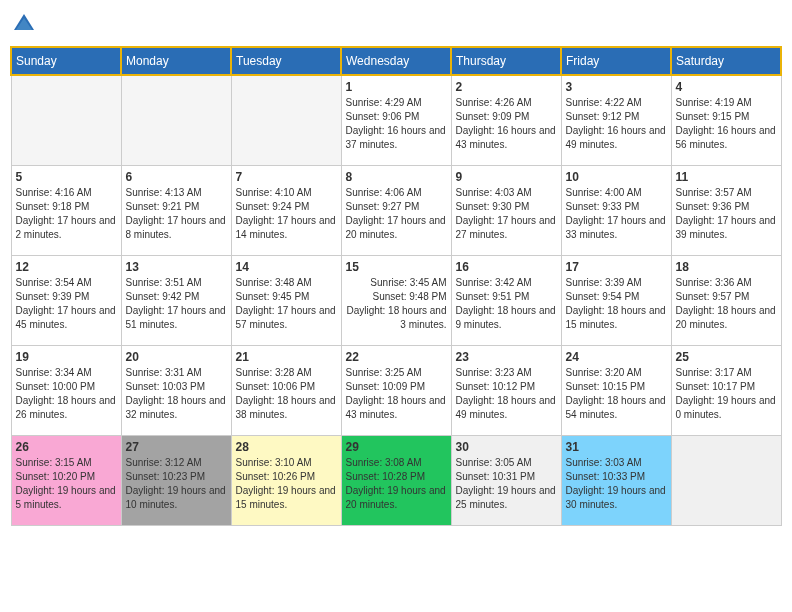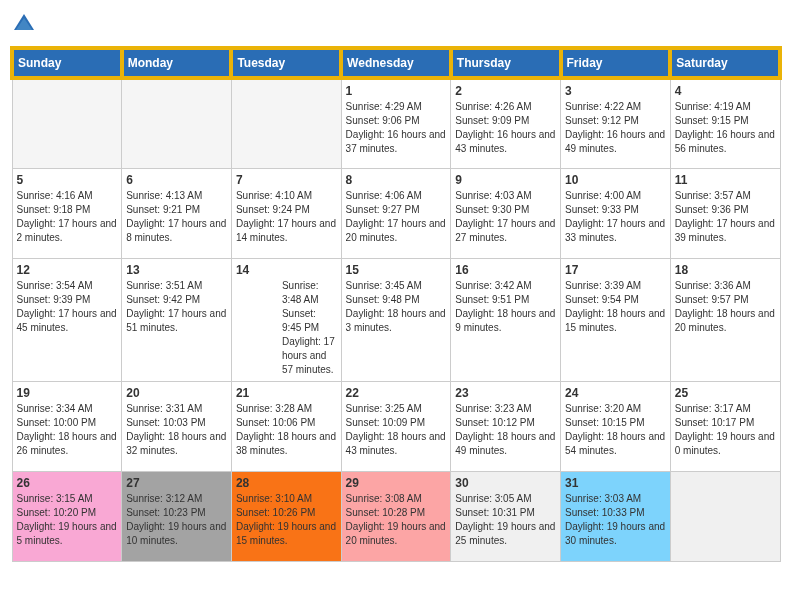--- a/index.html
+++ b/index.html
@@ -51,24 +51,24 @@
     }
     table {
       width: 100%;
       border-collapse: collapse;
       table-layout: fixed;
     }
     th {
       background-color: #2a6db5;
       color: #fff;
       font-size: 12px;
-      font-weight: bold;
+      font-weight: normal;
       padding: 6px 4px;
       text-align: left;
-      border: 4px solid #eab308;
+      border: 2px solid #eab308;
     }
     td {
       vertical-align: top;
       border: 1px solid #ccc;
       padding: 4px;
       height: 90px;
       font-size: 10px;
       color: #333;
       background: #fff;
     }
@@ -200,27 +200,27 @@
 Daylight: 17 hours and 45 minutes.</div>
         </td>
         <td>
           <span class="day-number">13</span>
           <div class="day-info" style="white-space: pre-line;">Sunrise: 3:51 AM
 Sunset: 9:42 PM
 Daylight: 17 hours and 51 minutes.</div>
         </td>
         <td>
           <span class="day-number">14</span>
-          <div class="day-info" style="white-space: pre-line; margin-left: 46px;">Sunrise: 3:48 AM
+          <div class="day-info" style="white-space: pre-line;">Sunrise: 3:48 AM
 Sunset: 9:45 PM
 Daylight: 17 hours and 57 minutes.</div>
         </td>
         <td>
           <span class="day-number">15</span>
-          <div class="day-info" style="white-space: pre-line;">Sunrise: 3:45 AM
+          <div class="day-info" style="white-space: pre-line; text-align: right;">Sunrise: 3:45 AM
 Sunset: 9:48 PM
 Daylight: 18 hours and 3 minutes.</div>
         </td>
         <td>
           <span class="day-number">16</span>
           <div class="day-info" style="white-space: pre-line;">Sunrise: 3:42 AM
 Sunset: 9:51 PM
 Daylight: 18 hours and 9 minutes.</div>
         </td>
         <td>
@@ -286,27 +286,27 @@
           <div class="day-info" style="white-space: pre-line;">Sunrise: 3:15 AM
 Sunset: 10:20 PM
 Daylight: 19 hours and 5 minutes.</div>
         </td>
         <td style="background: #a3a3a3;">
           <span class="day-number">27</span>
           <div class="day-info" style="white-space: pre-line;">Sunrise: 3:12 AM
 Sunset: 10:23 PM
 Daylight: 19 hours and 10 minutes.</div>
         </td>
-        <td style="background: #f97316;">
+        <td style="background: #fef9c3;">
           <span class="day-number">28</span>
           <div class="day-info" style="white-space: pre-line;">Sunrise: 3:10 AM
 Sunset: 10:26 PM
 Daylight: 19 hours and 15 minutes.</div>
         </td>
-        <td style="background: #fca5a5;">
+        <td style="background: #22c55e;">
           <span class="day-number">29</span>
           <div class="day-info" style="white-space: pre-line;">Sunrise: 3:08 AM
 Sunset: 10:28 PM
 Daylight: 19 hours and 20 minutes.</div>
         </td>
         <td style="background: rgb(240, 240, 240);">
           <span class="day-number">30</span>
           <div class="day-info" style="white-space: pre-line;">Sunrise: 3:05 AM
 Sunset: 10:31 PM
 Daylight: 19 hours and 25 minutes.</div>

